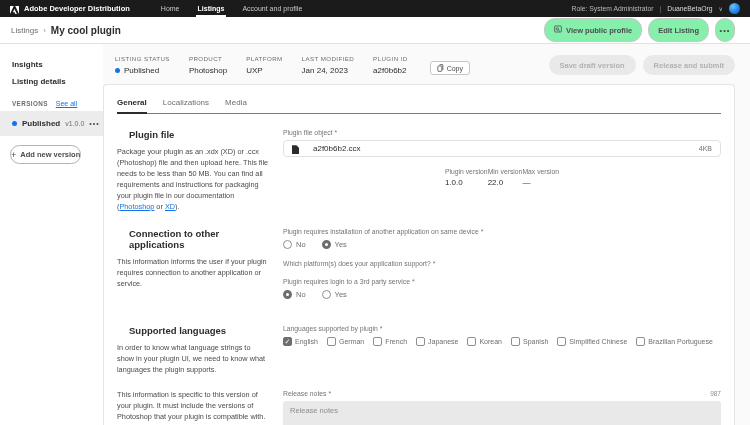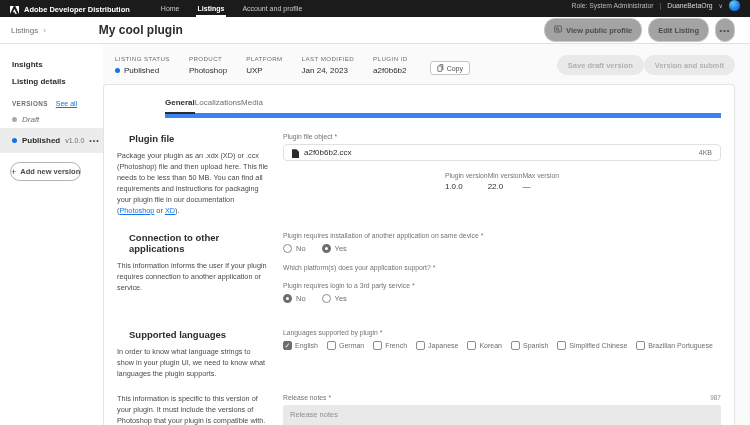--- a/index.html
+++ b/index.html
@@ -1,43 +1,43 @@
 <!DOCTYPE html>
 <html><head>
 <meta charset="utf-8">
 <style>
   * { margin:0; padding:0; box-sizing:border-box; }
   html,body { width:750px; height:425px; overflow:hidden; background:#fff;
     font-family:"Liberation Sans","DejaVu Sans",sans-serif; color:#2c2c2c; }
 
   
-  .nav { height:17px; background:#1b1b1b; display:flex; align-items:flex-start; padding:0 10px; }
+  .nav { height:17px; background:#1b1b1b; display:flex; align-items:center; padding:0 10px; }
   .brand { display:flex; align-items:center; gap:5px; margin-right:22px; }
   .brand svg { width:9px; height:8px; }
   .brand-name { color:#fff; font-size:7.5px; font-weight:bold; white-space:nowrap; }
   .nav-items { display:flex; height:100%; }
   .nav-item { color:#c9c9c9; font-size:7px; padding:0 9px; display:flex; align-items:center; height:100%; position:relative; cursor:pointer; }
   .nav-item.active { color:#fff; font-weight:bold; }
   .nav-item.active::after { content:""; position:absolute; left:7px; right:7px; bottom:0; height:2px; background:#fff; }
   .nav-right { margin-left:auto; display:flex; align-items:center; gap:6px; }
   .nav-role { color:#b9b9b9; font-size:6.8px; white-space:nowrap; }
   .nav-org { color:#d9d9d9; font-size:6.8px; white-space:nowrap; }
   .nav-sep { color:#7a7a7a; font-size:6.8px; }
   .nav-chev { color:#b9b9b9; font-size:6px; }
   .avatar { width:11px; height:11px; border-radius:50%; background:radial-gradient(circle at 35% 30%, #63c6f2, #1473e6 70%); }
 
   
   .subheader { height:27px; background:#fff; border-bottom:1px solid #e1e1e1; display:flex; align-items:center; padding:0 15px 0 11px; }
   .crumb { display:flex; align-items:center; gap:5px; }
   .crumb-parent { font-size:8px; color:#6e6e6e; cursor:pointer; }
   .crumb-sep { font-size:8px; color:#9a9a9a; }
-  .crumb-current { font-size:12px; font-weight:bold; color:#2c2c2c;margin-left:48px; }
+  .crumb-current { font-size:10px; font-weight:bold; color:#2c2c2c; }
   .head-actions { margin-left:auto; display:flex; align-items:center; gap:6px; }
   .btn-outline { display:inline-flex; align-items:center; gap:4px; height:24px; padding:0 9px;
-    border:1px solid #c6c6c6; border-radius:11px; background:#a3a3a3; font-size:7.5px; color:#4b4b4b; font-weight:bold; cursor:pointer; }
+    border:1px solid #c6c6c6; border-radius:11px; background:#86efac; font-size:7.5px; color:#4b4b4b; font-weight:bold; cursor:pointer; }
   .btn-more { width:20px; justify-content:center; padding:0; letter-spacing:1px; }
 
   
   .content { display:flex; height:381px; }
   .sidebar { width:103px; background:#fff; padding-top:12px; flex:none; }
   .side-item { font-size:8px; font-weight:bold; color:#2c2c2c; padding:4px 12px; cursor:pointer; }
   .versions-row { display:flex; align-items:center; gap:8px; padding:10px 12px 4px; }
   .versions-label { font-size:6.3px; letter-spacing:.4px; color:#6e6e6e; font-weight:bold; }
   .see-all { font-size:7px; color:#1473e6; text-decoration:underline; cursor:pointer; }
   .ver-item { display:flex; align-items:center; gap:5px; padding:4px 12px; font-size:8px; cursor:pointer; }
@@ -56,43 +56,43 @@
   .main { flex:1; background:#fafafa; padding-right:15px; min-width:0; }
 
   
   .meta-bar { display:flex; align-items:center; padding:11px 0 9px 12px; }
   .meta-cols { display:flex; gap:19px; }
   .meta-col { display:flex; flex-direction:column; gap:4px; }
   .meta-label { font-size:6.2px; letter-spacing:.4px; color:#6e6e6e; text-transform:uppercase; white-space:nowrap; }
   .meta-value { font-size:8px; color:#2c2c2c; white-space:nowrap; display:flex; align-items:center; gap:4px; }
   .copy-btn { display:inline-flex; align-items:center; gap:3px; height:14px; padding:0 6px; border:1px solid #c6c6c6;
     border-radius:3px; background:#fff; font-size:7px; color:#4b4b4b; cursor:pointer; align-self:flex-end; margin-left:3px; }
-  .save-actions { margin-left:auto; display:flex; }
+  .save-actions { margin-left:auto; display:flex; gap:7px; }
   .btn-disabled { height:20px; padding:0 11px; border:none; border-radius:12px; background:#e9e9e9;
     color:#b1b1b1; font-size:7.5px; font-weight:bold; cursor:default; }
 
   
   .card { background:#fff; border:1px solid #e4e4e4; border-bottom:none; border-radius:4px 4px 0 0; padding:0 13px; height:100%; }
-  .tabs { display:flex; padding-top:9px; border-bottom:5px solid #3b82f6;margin-left:48px; }
+  .tabs { display:flex; gap:16px; padding-top:9px; border-bottom:1px solid #3b82f6; }
   .tab { font-size:8px; color:#6e6e6e; padding:4px 0 6px; position:relative; cursor:pointer; }
   .tab.active { color:#2c2c2c; font-weight:bold; }
   .tab.active::after { content:""; position:absolute; left:0; right:0; bottom:-1px; height:2px; background:#2c2c2c; }
 
   .section { display:flex; margin-top:15px; }
   .sec-left { width:152px; flex:none; }
   .sec-right { flex:1; margin-left:14px; min-width:0; }
   .sec-title { font-size:9.5px; font-weight:bold; color:#2c2c2c; margin-bottom:7px;padding-left:12px; }
   .sec-desc { font-size:7.3px; color:#4b4b4b; line-height:1.5; }
   .link { color:#1473e6; text-decoration:underline; cursor:pointer; }
 
   .field-label { font-size:6.8px; color:#747474; margin-bottom:4px; }
   .req { color:#747474; margin-left:2px; }
 
   .file-box { height:17px; border:1px solid #e1e1e1; border-radius:4px; background:#fff;
-    display:flex; align-items:center; padding:0 8px; gap:5px; cursor:pointer; }
+    display:flex; align-items:center; padding:0 8px; gap:14px; cursor:pointer; }
   .file-name { font-size:8px; color:#2c2c2c; }
   .file-size { margin-left:auto; font-size:7px; color:#6e6e6e; }
 
   .ver-fields { display:flex; justify-content:center; margin-top:11px; }
   .vf-label { font-size:6.8px; color:#747474; margin-bottom:3px; }
   .vf-value { font-size:8px; color:#2c2c2c; }
 
   .question { margin-bottom:11px; }
   .opt-row { display:flex; gap:16px; margin-top:5px; align-items:center; }
   .opt { display:flex; align-items:center; gap:4px; font-size:7.5px; color:#6e6e6e; cursor:pointer; }
@@ -161,24 +161,20 @@
 
 <div class="content">
 
   <div class="sidebar">
     <div class="side-item">Insights</div>
     <div class="side-item">Listing details</div>
     <div class="versions-row">
       <span class="versions-label">VERSIONS</span>
       <span class="see-all">See all</span>
     </div>
-    <div class="ver-item">
-      <span class="dot dot-gray"></span>
-      <span class="ver-draft">Draft</span>
-    </div>
     <div class="ver-item ver-selected">
       <span class="dot dot-blue"></span>
       <span class="ver-name">Published</span>
       <span class="ver-num">v1.0.0</span>
       <span class="ver-more">•••</span>
     </div>
     <button class="add-version">
       <span class="plus">+</span>
       <span>Add new version</span>
     </button>
@@ -215,21 +211,21 @@
             <svg width="7" height="8" viewBox="0 0 10 12">
                 <rect x="1" y="3" width="6" height="8" rx="1" fill="none" stroke="#4b4b4b" stroke-width="1.2"></rect>
                 <path d="M3.5 1h5v8" fill="none" stroke="#4b4b4b" stroke-width="1.2"></path>
               </svg>
           </span>
           <span>Copy</span>
         </button>
       </div>
       <div class="save-actions">
         <button class="btn-disabled">Save draft version</button>
-        <button class="btn-disabled">Version and submit</button>
+        <button class="btn-disabled">Release and submit</button>
       </div>
     </div>
 
     <div class="card">
       <div class="tabs">
         <div class="tab active">General</div>
         <div class="tab">Localizations</div>
         <div class="tab">Media</div>
       </div>
 

